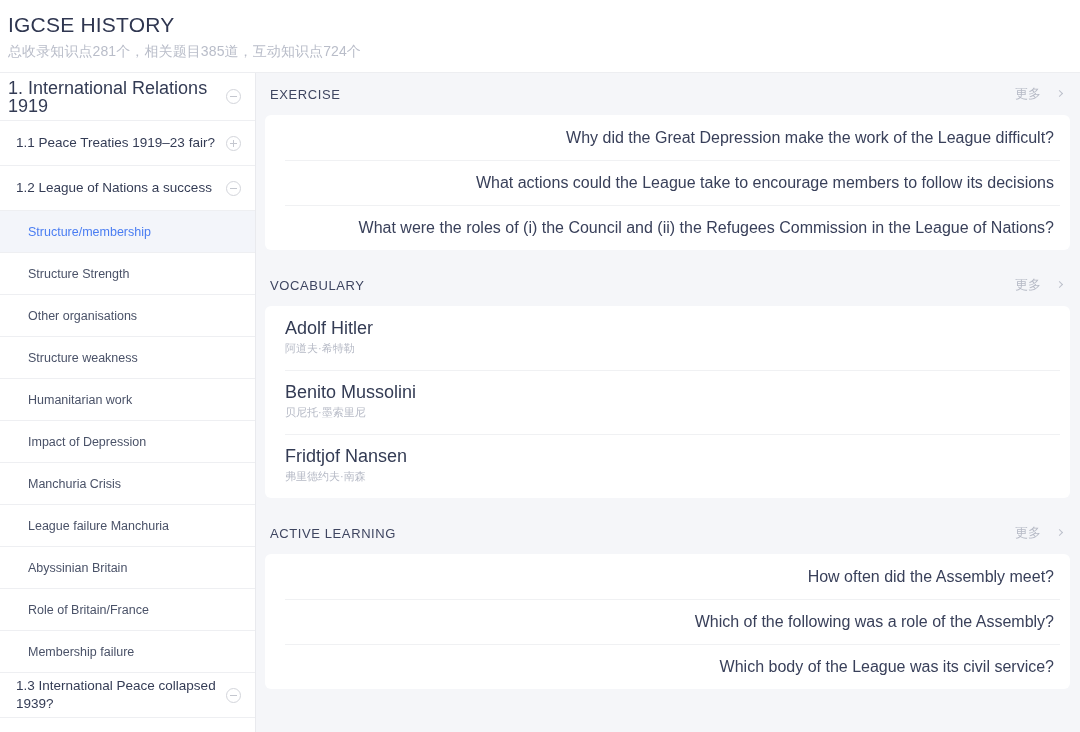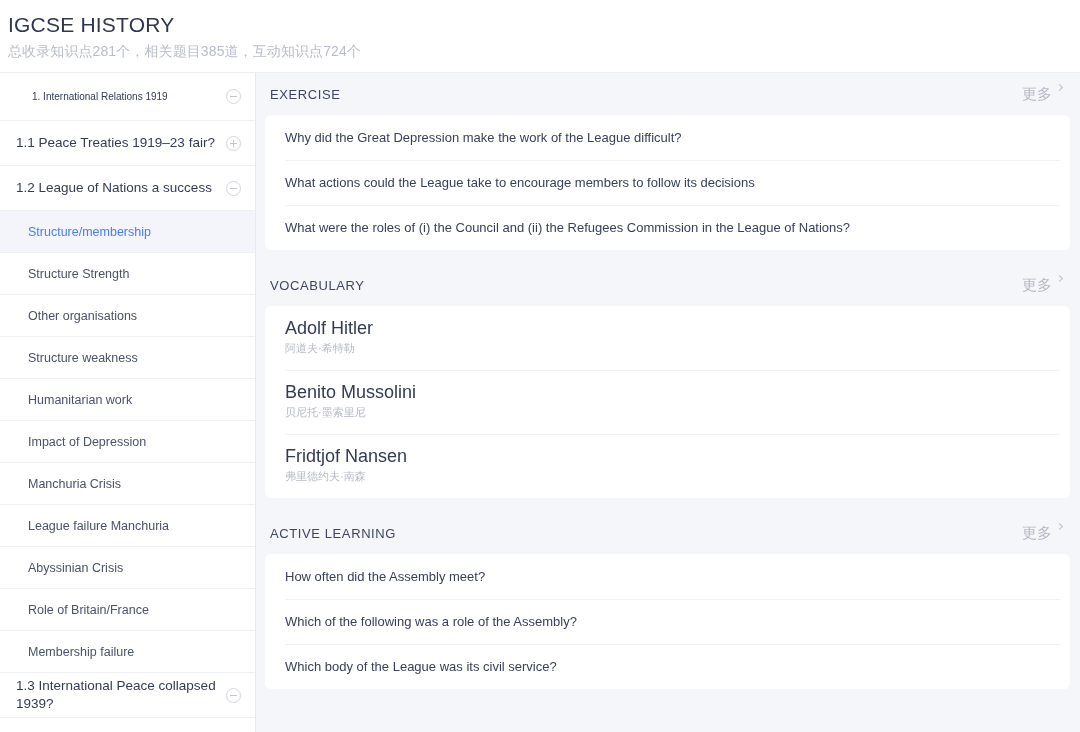--- a/index.html
+++ b/index.html
@@ -73,23 +73,22 @@
     min-height: 42px;
     padding-left: 28px;
   }
   .nav-label {
     flex: 1;
     font-size: 13px;
     line-height: 18px;
     color: #3c4359;
   }
   .level-chapter .nav-label {
-    font-size: 10px;
+    font-size: 18px;
     color: #333b54;
-    margin-left: 24px;
   }
   .level-section .nav-label {
     font-size: 13.5px;
     color: #343c55;
   }
   .level-topic .nav-label {
     font-size: 12.5px;
     color: #4a5268;
   }
   .nav-row.selected {
@@ -141,22 +140,23 @@
     padding: 0 18px 0 14px;
   }
   .section-title {
     flex: 1;
     font-size: 13px;
     letter-spacing: 0.6px;
     color: #3e4560;
   }
   .more-link {
     display: flex;
-    gap: 5px;
-    font-size: 15px;
+    align-items: center;
+    gap: 16px;
+    font-size: 13px;
     color: #b6bac6;
   }
   .chevron {
     display: inline-block;
     width: 5px;
     height: 5px;
     border-top: 1px solid #bcc0cb;
     border-right: 1px solid #bcc0cb;
     transform: rotate(45deg);
     margin-bottom: 1px;
@@ -181,23 +181,24 @@
     left: 20px;
     right: 10px;
     top: 0;
     height: 1px;
     background: #f0f1f3;
   }
   .card-row.q { min-height: 45px; }
   .card-row.vocab { min-height: 64px; }
 
   .row-text {
-    font-size: 13px;
+    font-size: 16px;
     line-height: 18px;
     color: #39405a;
+    text-align: right;
   }
   .vocab-term {
     font-size: 18px;
     line-height: 18px;
     color: #333b54;
   }
   .vocab-cn {
     font-size: 11px;
     line-height: 17px;
     color: #b6bac6;
@@ -245,21 +246,21 @@
       <div class="nav-row level-topic">
         <span class="nav-label">Impact of Depression</span>
       </div>
       <div class="nav-row level-topic">
         <span class="nav-label">Manchuria Crisis</span>
       </div>
       <div class="nav-row level-topic">
         <span class="nav-label">League failure Manchuria</span>
       </div>
       <div class="nav-row level-topic">
-        <span class="nav-label">Abyssinian Crisis</span>
+        <span class="nav-label">Abyssinian Britain</span>
       </div>
       <div class="nav-row level-topic">
         <span class="nav-label">Role of Britain/France</span>
       </div>
       <div class="nav-row level-topic">
         <span class="nav-label">Membership failure</span>
       </div>
       <div class="nav-row level-section">
         <span class="nav-label">1.3 International Peace collapsed 1939?</span>
         <span class="toggle-icon"></span>

